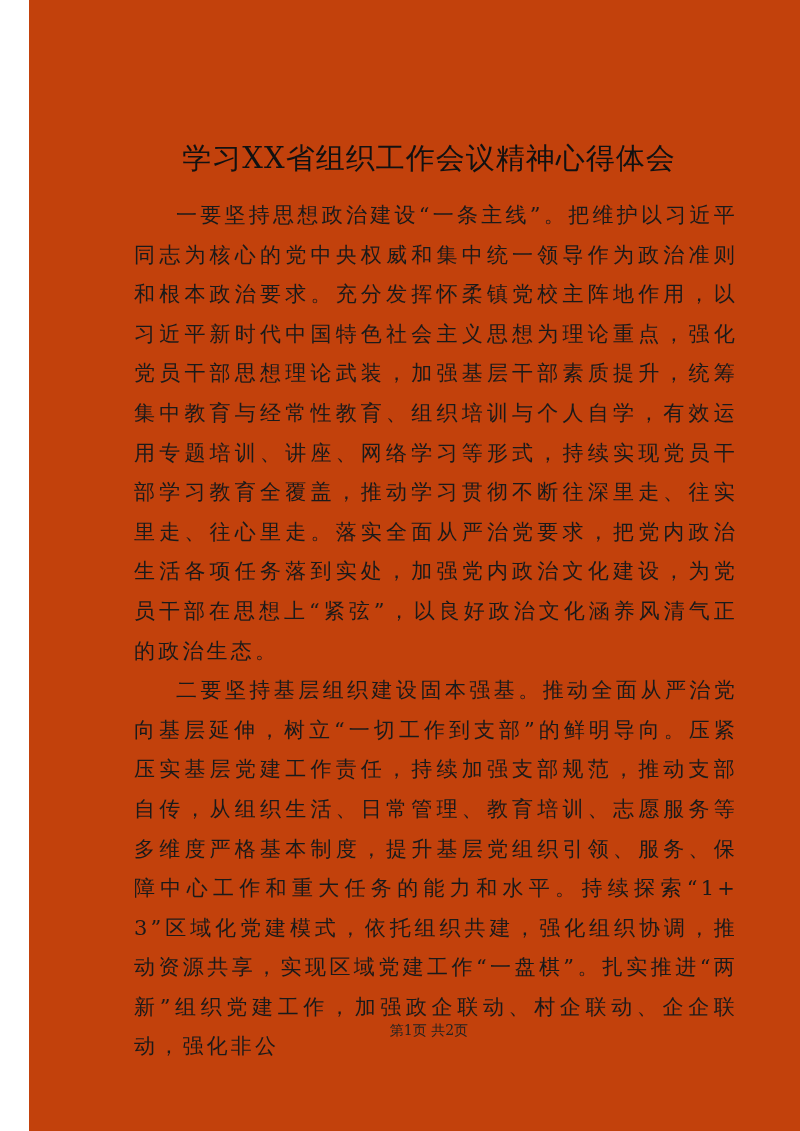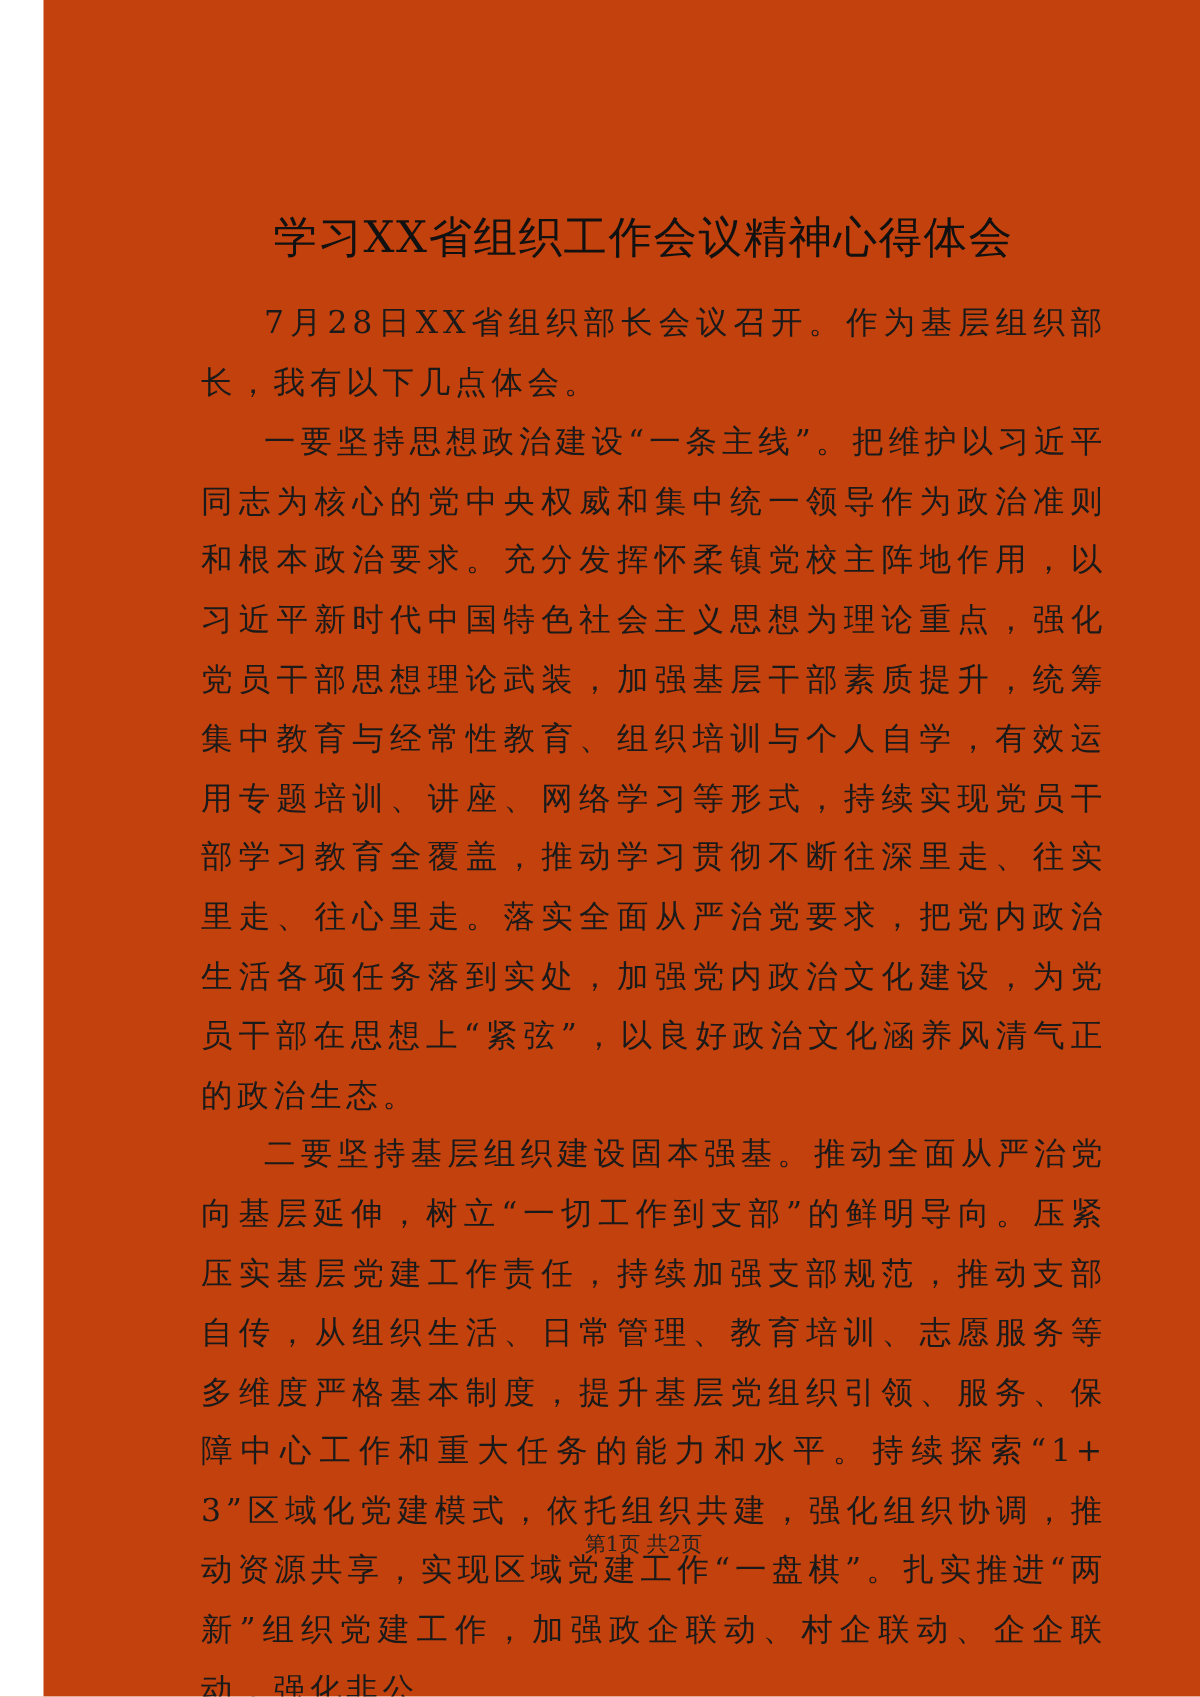--- a/index.html
+++ b/index.html
@@ -64,19 +64,18 @@
       color: #222222;
     }
   </style>
 </head>
 <body>
 
 <div class="page">
   <h1 class="doc-title">学习XX省组织工作会议精神心得体会</h1>
 
   <div class="doc-body">
-    <p class="para">7月28日XX省组织部长会议召开。作为基层组织部长，我有以下几点体会。</p>
     <p class="para">一要坚持思想政治建设“一条主线”。把维护以习近平同志为核心的党中央权威和集中统一领导作为政治准则和根本政治要求。充分发挥怀柔镇党校主阵地作用，以习近平新时代中国特色社会主义思想为理论重点，强化党员干部思想理论武装，加强基层干部素质提升，统筹集中教育与经常性教育、组织培训与个人自学，有效运用专题培训、讲座、网络学习等形式，持续实现党员干部学习教育全覆盖，推动学习贯彻不断往深里走、往实里走、往心里走。落实全面从严治党要求，把党内政治生活各项任务落到实处，加强党内政治文化建设，为党员干部在思想上“紧弦”，以良好政治文化涵养风清气正的政治生态。</p>
     <p class="para">二要坚持基层组织建设固本强基。推动全面从严治党向基层延伸，树立“一切工作到支部”的鲜明导向。压紧压实基层党建工作责任，持续加强支部规范，推动支部自传，从组织生活、日常管理、教育培训、志愿服务等多维度严格基本制度，提升基层党组织引领、服务、保障中心工作和重大任务的能力和水平。持续探索“1+3”区域化党建模式，依托组织共建，强化组织协调，推动资源共享，实现区域党建工作“一盘棋”。扎实推进“两新”组织党建工作，加强政企联动、村企联动、企企联动，强化非公</p>
   </div>
 
   <div class="footer">第1页 共2页</div>
 </div>
 
 </body></html>

